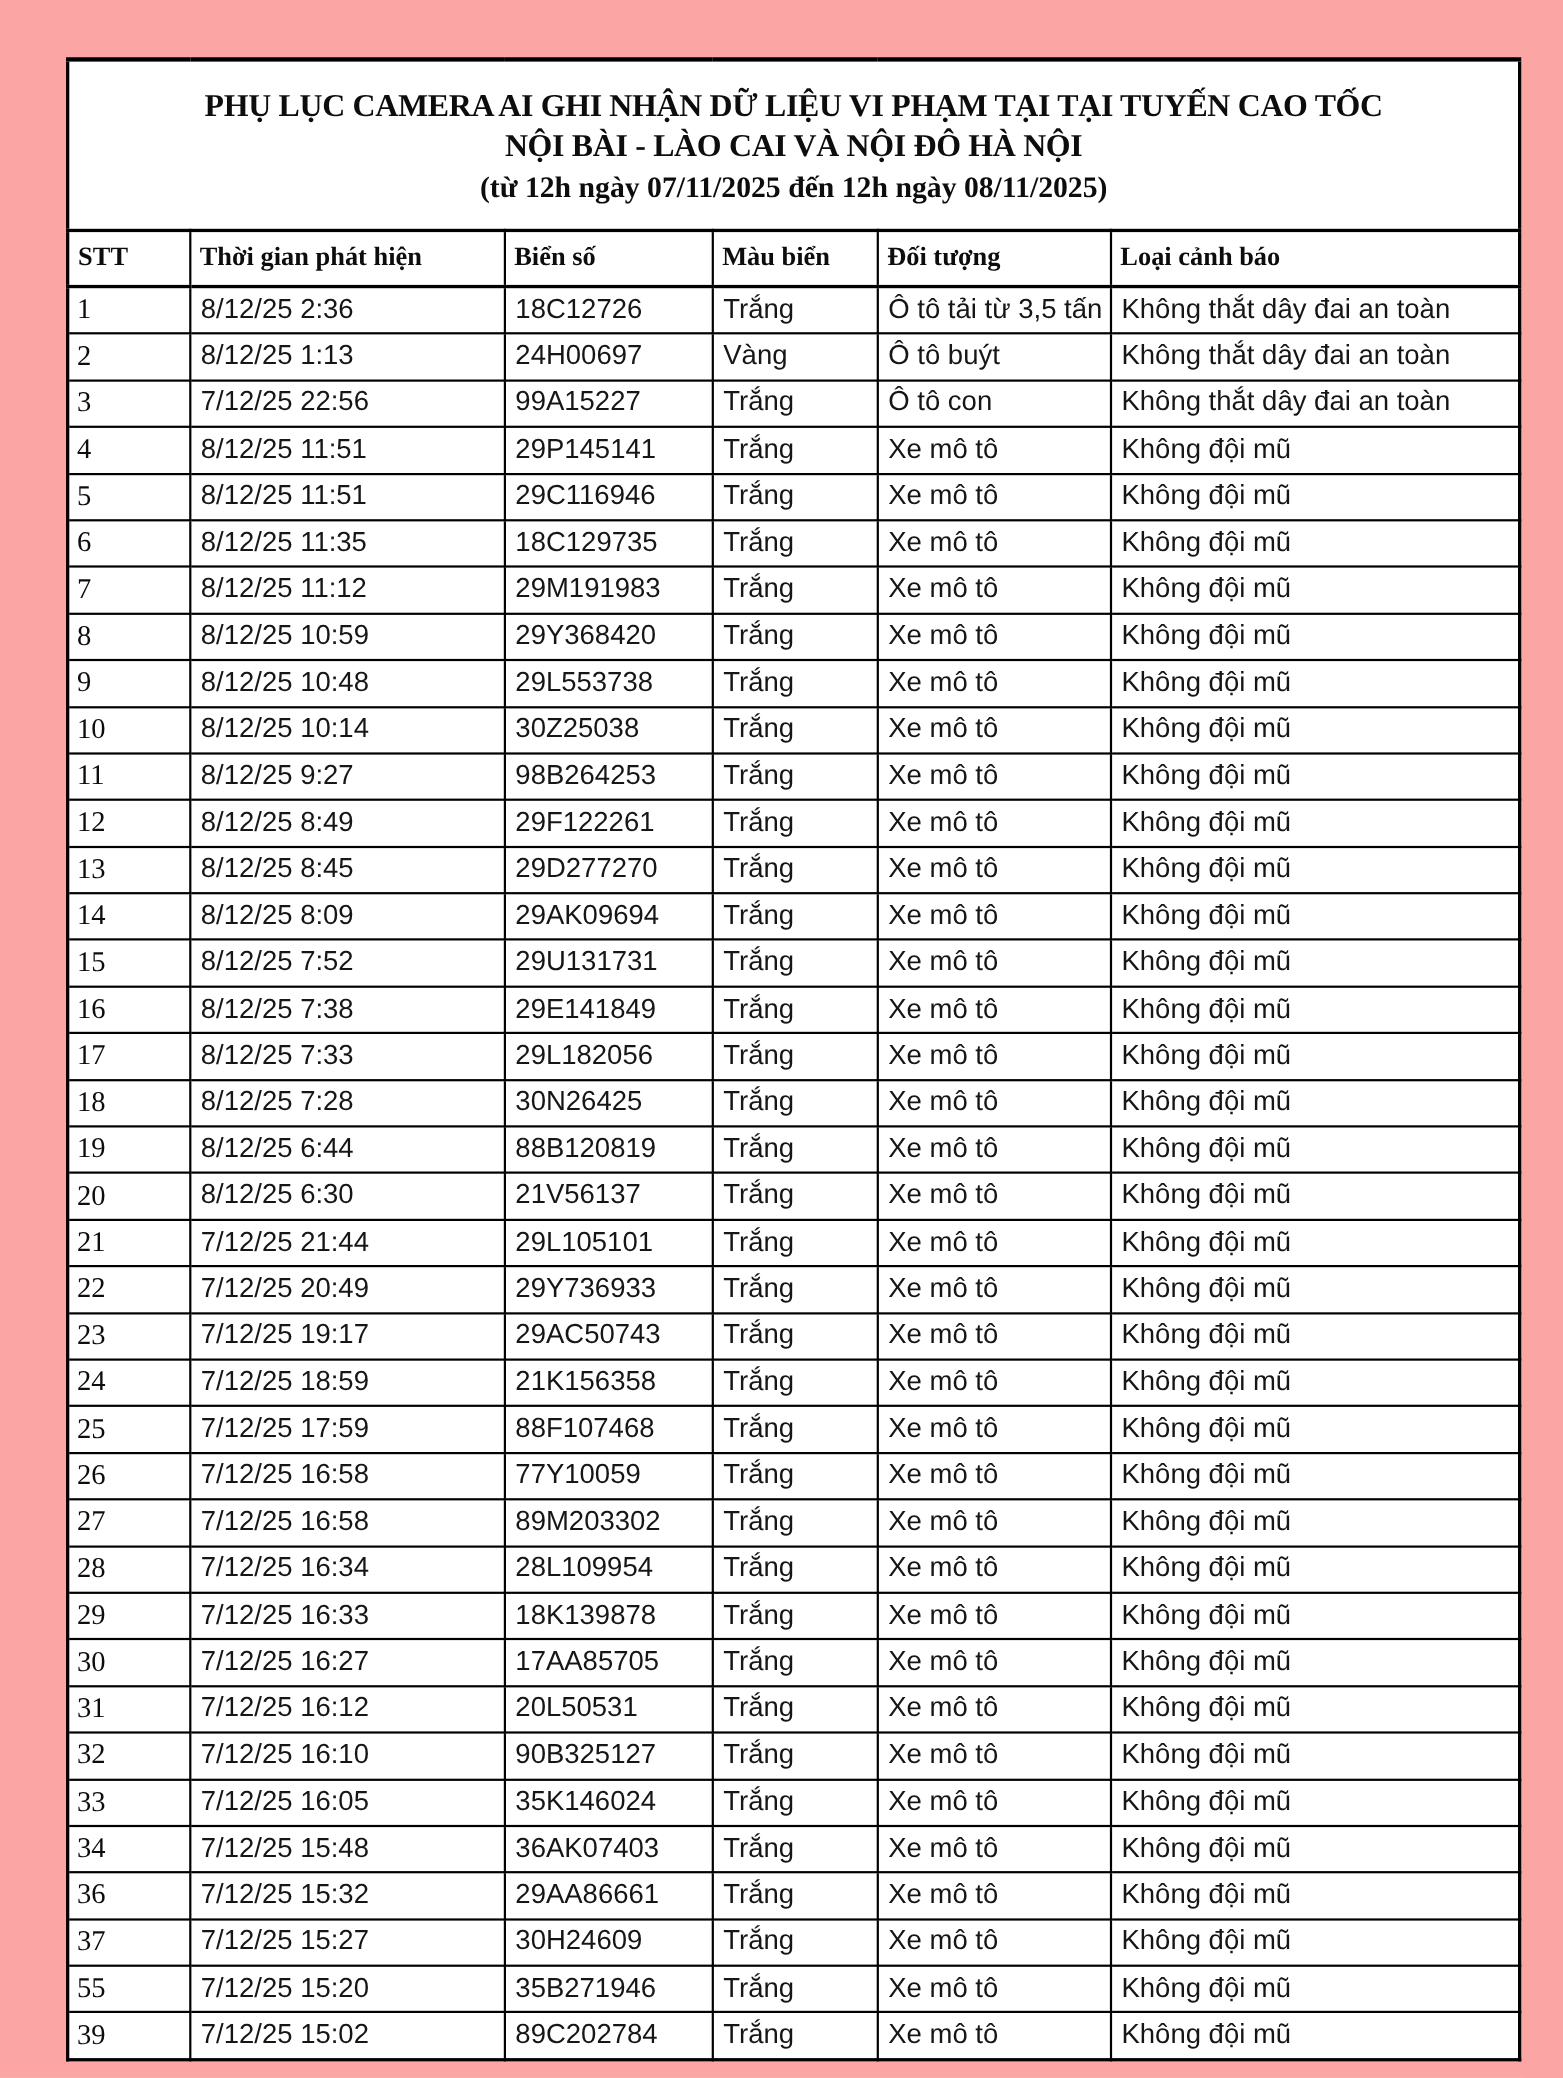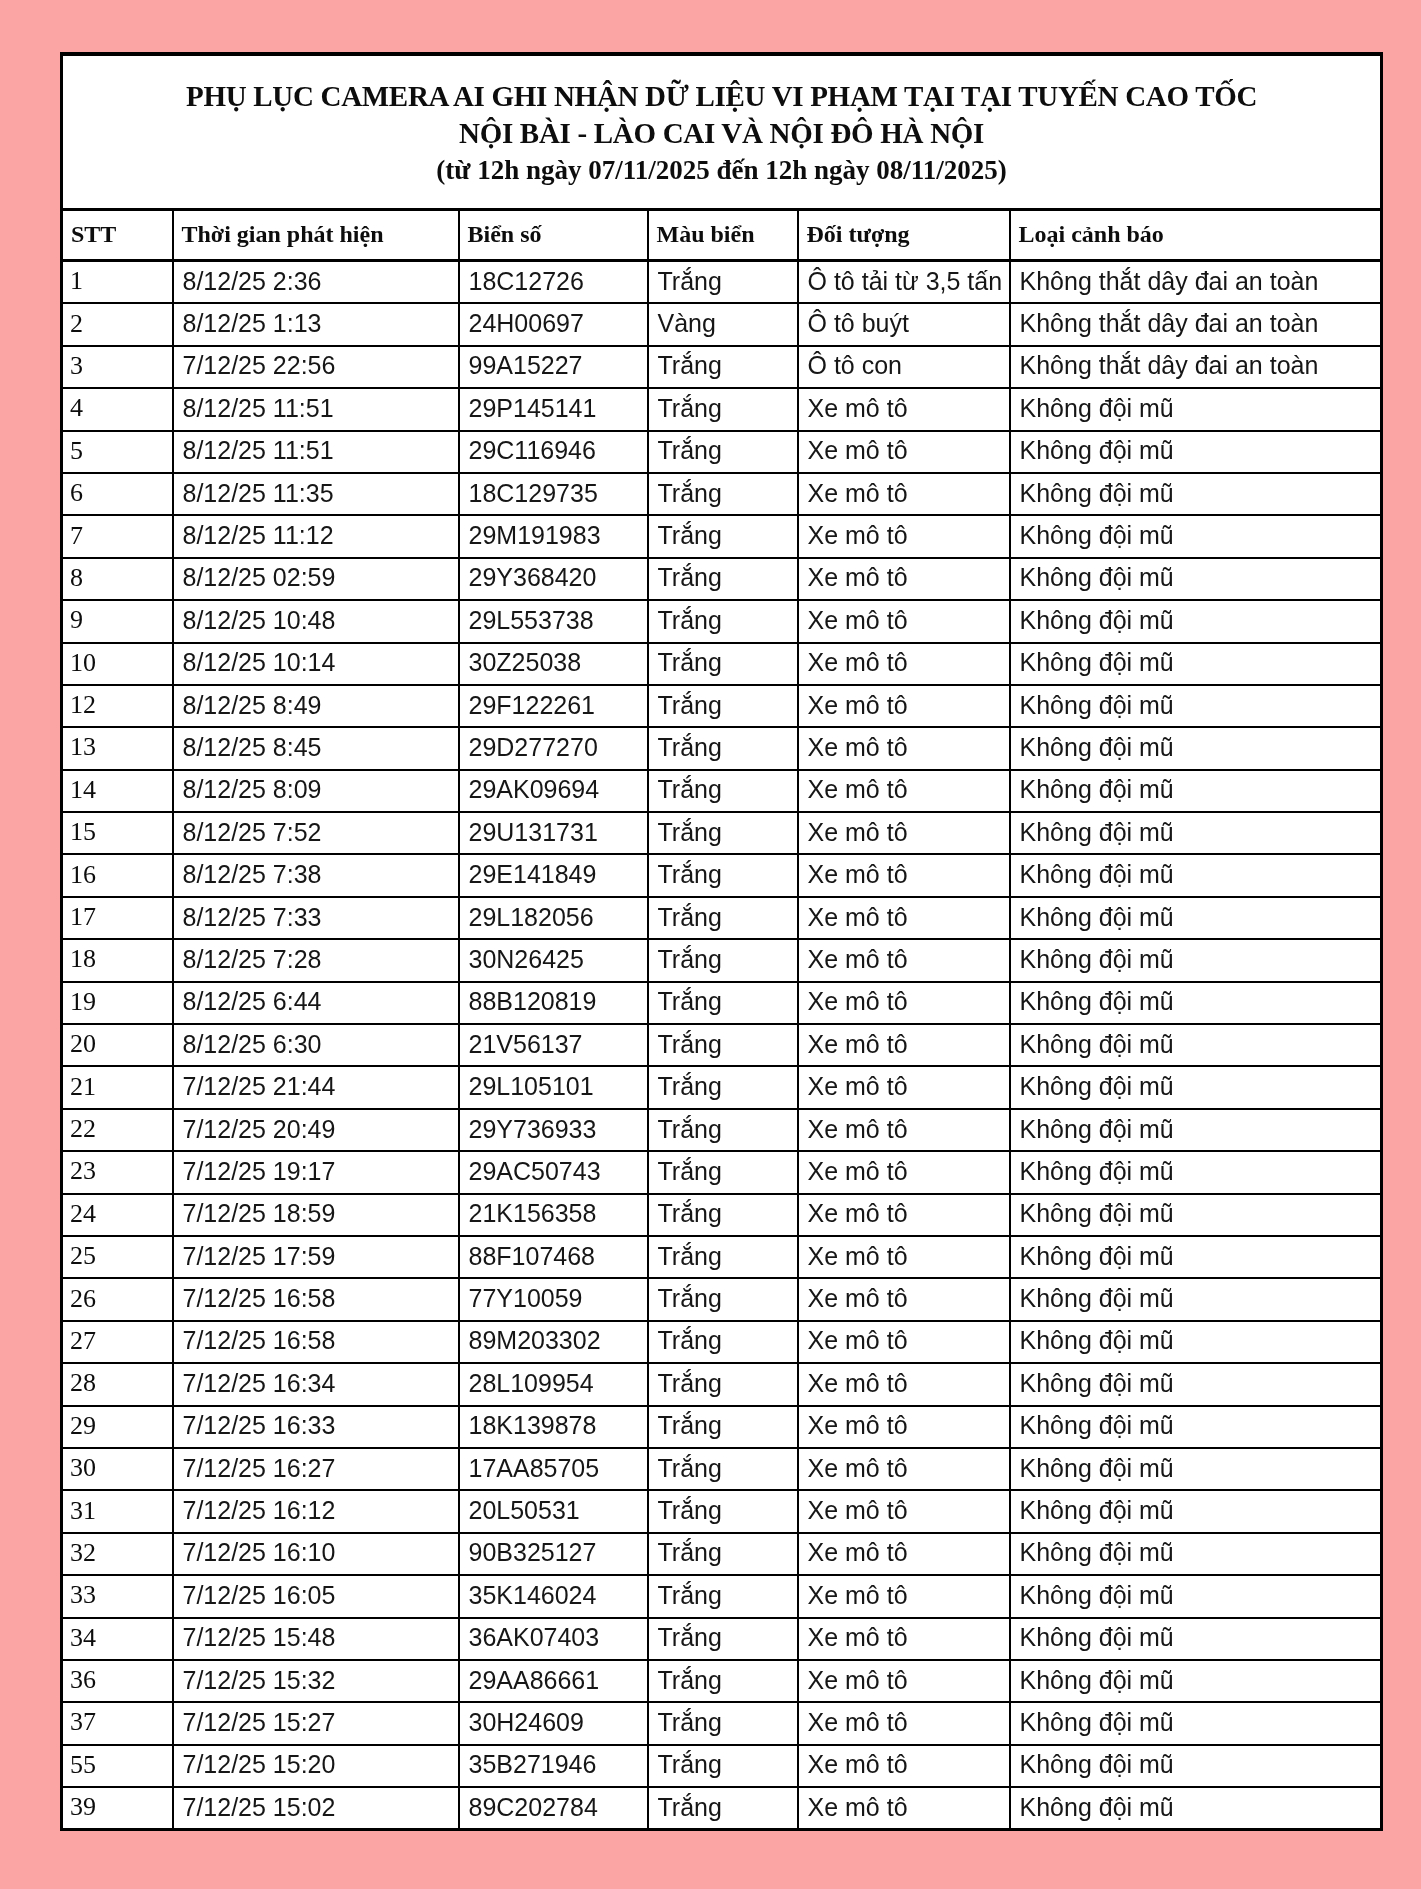--- a/index.html
+++ b/index.html
@@ -148,38 +148,46 @@
         <tr class="data-row">
     <td class="c-stt">7</td>
     <td>8/12/25 11:12</td>
     <td>29M191983</td>
     <td>Trắng</td>
     <td>Xe mô tô</td>
     <td>Không đội mũ</td>
   </tr>
         <tr class="data-row">
     <td class="c-stt">8</td>
-    <td>8/12/25 02:59</td>
+    <td>8/12/25 10:59</td>
     <td>29Y368420</td>
     <td>Trắng</td>
     <td>Xe mô tô</td>
     <td>Không đội mũ</td>
   </tr>
         <tr class="data-row">
     <td class="c-stt">9</td>
     <td>8/12/25 10:48</td>
     <td>29L553738</td>
     <td>Trắng</td>
     <td>Xe mô tô</td>
     <td>Không đội mũ</td>
   </tr>
         <tr class="data-row">
     <td class="c-stt">10</td>
     <td>8/12/25 10:14</td>
     <td>30Z25038</td>
+    <td>Trắng</td>
+    <td>Xe mô tô</td>
+    <td>Không đội mũ</td>
+  </tr>
+        <tr class="data-row">
+    <td class="c-stt">11</td>
+    <td>8/12/25 9:27</td>
+    <td>98B264253</td>
     <td>Trắng</td>
     <td>Xe mô tô</td>
     <td>Không đội mũ</td>
   </tr>
         <tr class="data-row">
     <td class="c-stt">12</td>
     <td>8/12/25 8:49</td>
     <td>29F122261</td>
     <td>Trắng</td>
     <td>Xe mô tô</td>

